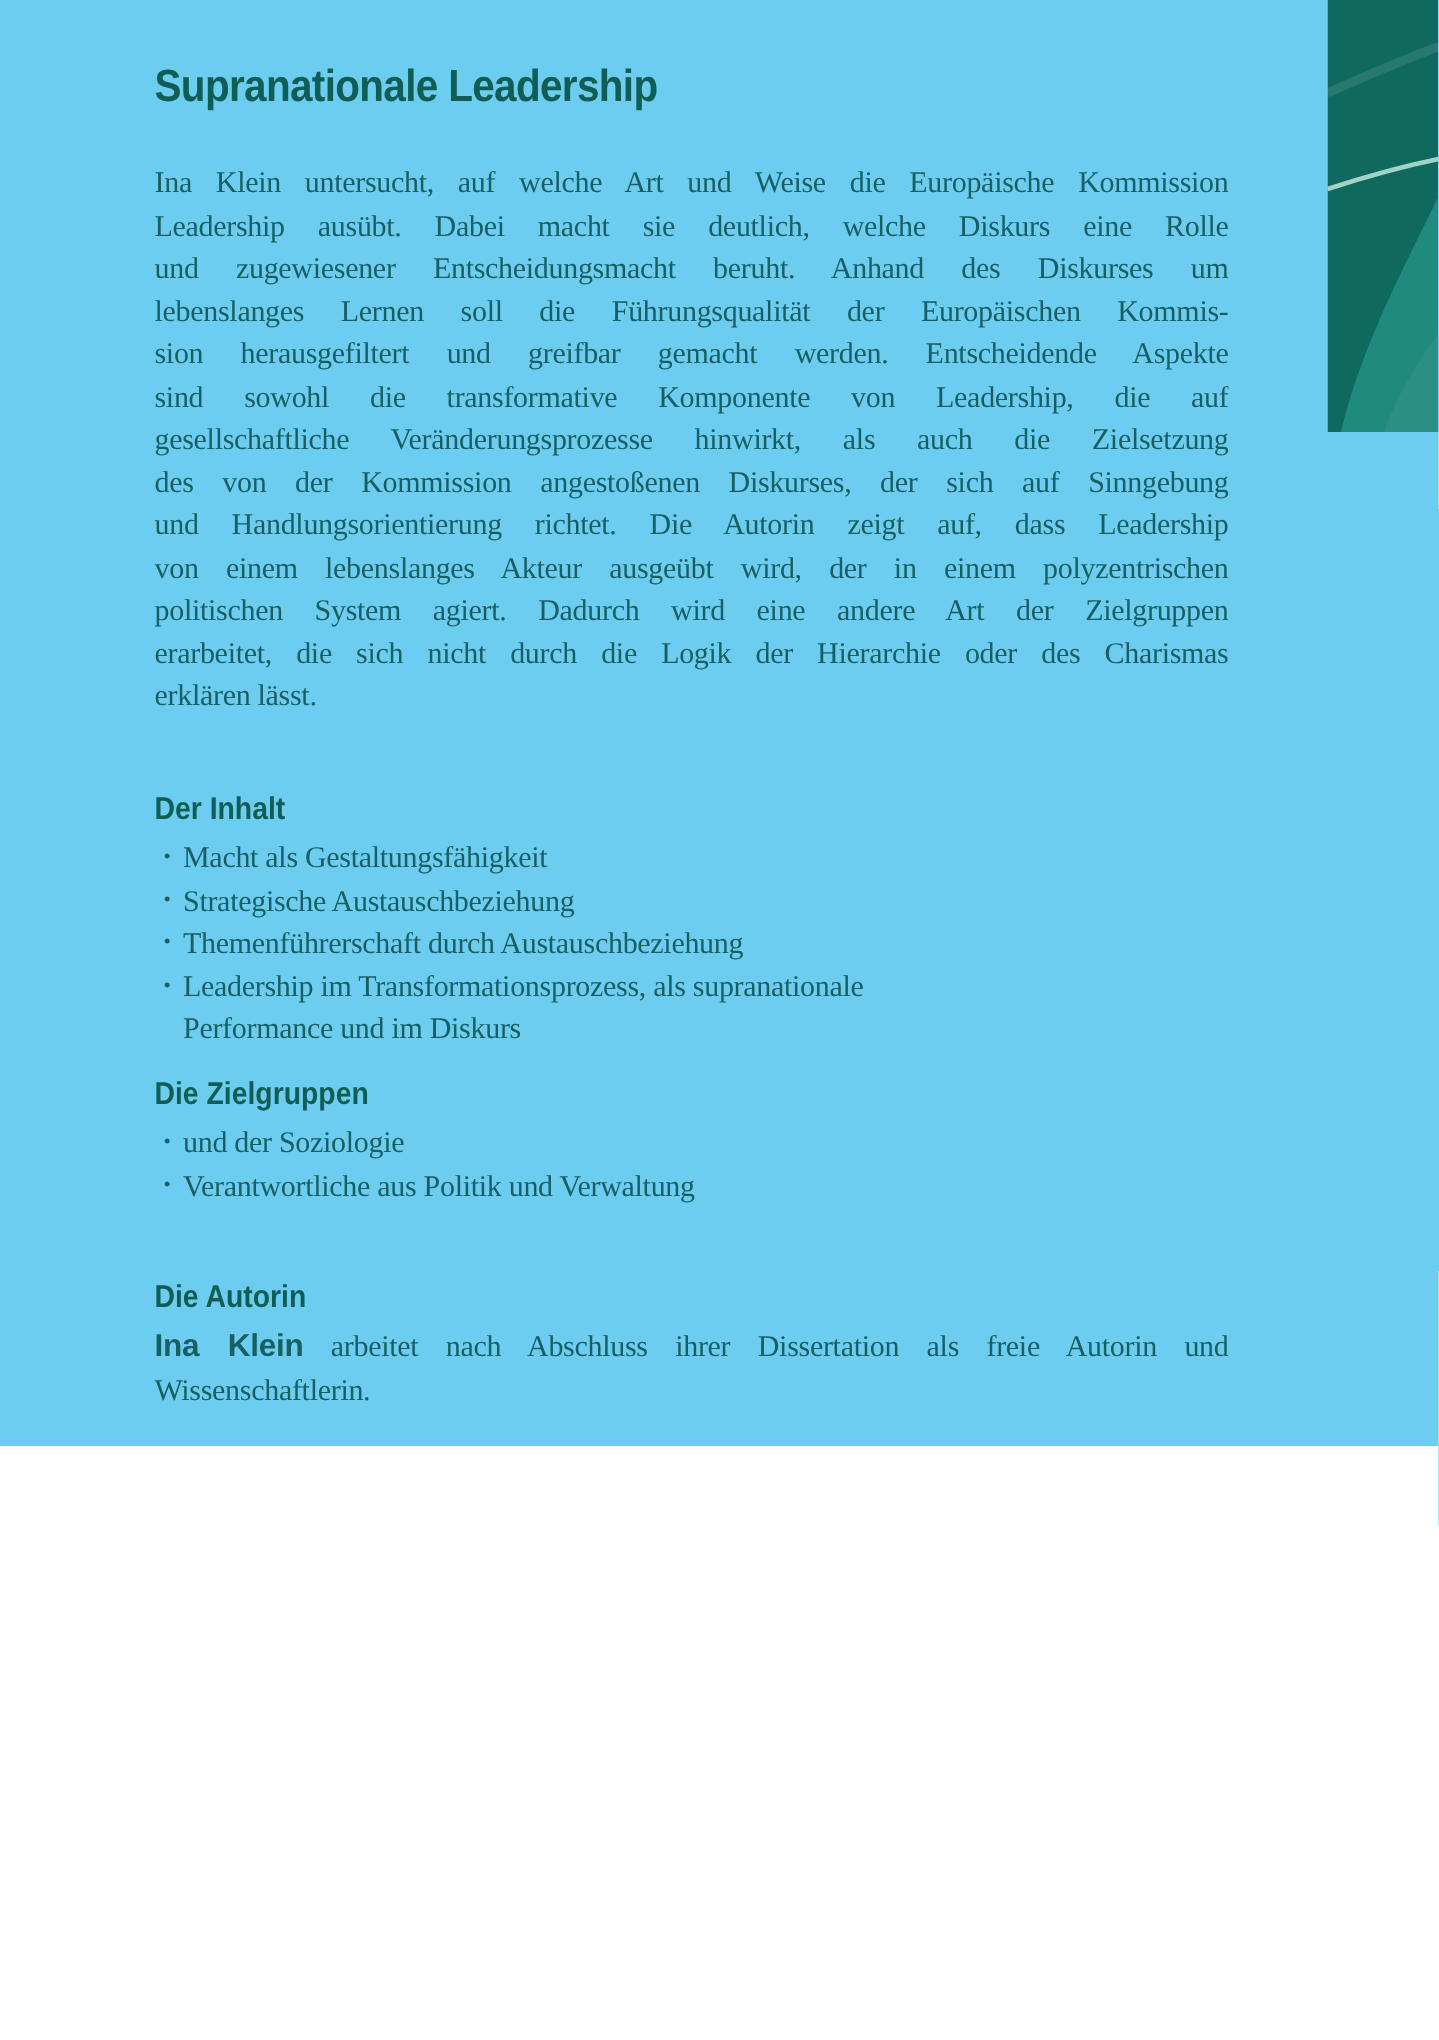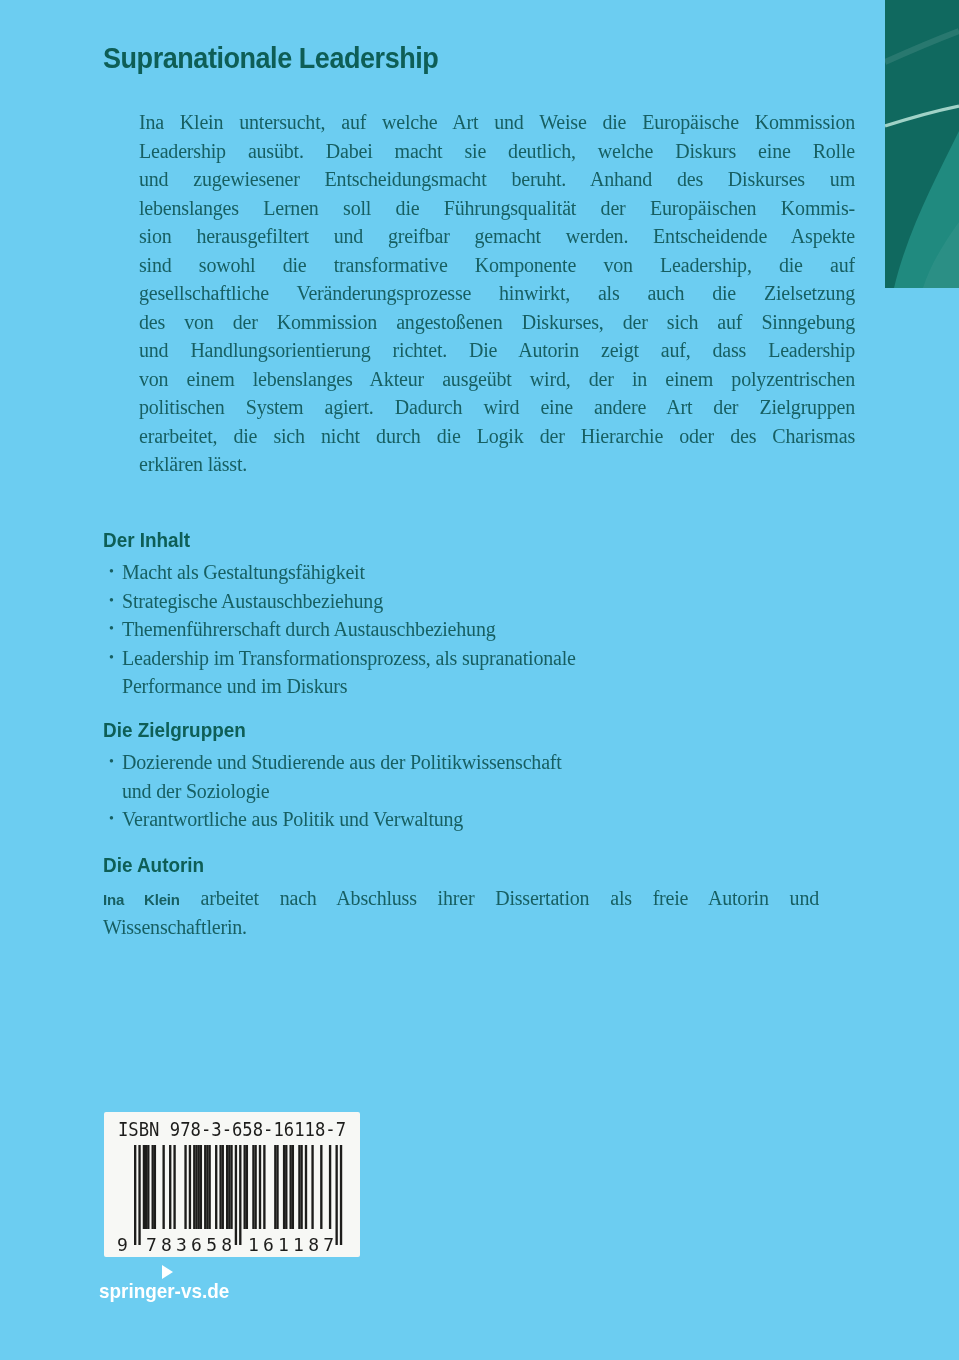--- a/index.html
+++ b/index.html
@@ -1,18 +1,18 @@
 <!DOCTYPE html>
 <html style="--bg: #6ccdf1; --ink: #175f62; --head: #0e5e56; --strip-dark: #10695f; --strip-light: #208a7f; --strip-line: #a9d8cc; --bc-bg: #f7f8f5; --bc-ink: #1d1d1b; --pub: #ffffff;"><head>
 <meta charset="utf-8">
 <style>
   html,body { margin:0; padding:0; }
   .page {
     position: relative;
-    width: 959px; height: 1360px;
+    width: 959px; height: 964px;
     background: var(--bg);
     overflow: hidden;
     font-family: "Liberation Serif", serif;
   }
   
   .corner-strip { position:absolute; top:0; left:885px; width:74px; height:288px; display:block; }
   .strip-base  { fill: var(--strip-dark); }
   .strip-sweep { fill: var(--strip-light); }
   .strip-sheen { fill: #ffffff; opacity:.05; }
   .strip-line  { fill:none; stroke: var(--strip-line); stroke-width:3.2; opacity:.95; }
@@ -33,21 +33,21 @@
     height:28.5px; overflow:hidden; white-space:normal;
   }
   .jline.last { text-align-last:left; }
   .heading {
     position:absolute; left:103px; margin:0;
     font-family:"Liberation Sans", sans-serif; font-weight:bold;
     font-size:21px; line-height:25px; color:var(--head); white-space:nowrap;
   }
   .li-row { position:relative; padding-left:19px; font-size:20px; line-height:28.5px; letter-spacing:-0.2px; }
   .li-row .marker { position:absolute; left:6px; top:0; font-size:14px; line-height:28.5px; }
-  .author-name { font-family:"Liberation Sans", sans-serif; font-weight:bold; font-size:15px; }
+  .author-name { font-family:"Liberation Sans", sans-serif; font-weight:bold; font-size:21px; }
 
   .barcode-box {
     position:absolute; left:104px; top:1112px; width:256px; height:145px;
     background: var(--bc-bg); border-radius:2px;text-align:center;
   }
   .barcode-box svg { display:block; width:256px; height:145px; }
   .bc-text { font-family:"DejaVu Sans Mono", monospace; fill: var(--bc-ink); }
   .bc-bar  { fill: var(--bc-ink); }
 
   .publisher { position:absolute; left:99px; top:1265px; display:flex; align-items:center;flex-direction:column; }
@@ -69,21 +69,21 @@
   <svg class="corner-strip" viewBox="0 0 74 288" aria-hidden="true">
     <rect class="strip-base" x="0" y="0" width="74" height="288"></rect>
     <path class="strip-sweep" d="M74,131 C52,176 22,232 9,288 L74,288 Z"></path>
     <path class="strip-sheen" d="M74,222 C58,244 44,268 38,288 L74,288 Z"></path>
     <path class="strip-faint" d="M0,62 Q40,44 74,31"></path>
     <path class="strip-line" d="M0,126 Q40,113 74,106"></path>
   </svg>
 
   <h1 class="title condensed">Supranationale Leadership</h1>
 
-  <div class="textblock" style="top:108px;margin-left:36px;">
+  <div class="textblock" style="top:108px;">
       <div class="jline">Ina Klein untersucht, auf welche Art und Weise die Europäische Kommission</div>
       <div class="jline">Leadership ausübt. Dabei macht sie deutlich, welche Diskurs eine Rolle</div>
       <div class="jline">und zugewiesener Entscheidungsmacht beruht. Anhand des Diskurses um</div>
       <div class="jline">lebenslanges Lernen soll die Führungsqualität der Europäischen Kommis-</div>
       <div class="jline">sion herausgefiltert und greifbar gemacht werden. Entscheidende Aspekte</div>
       <div class="jline">sind sowohl die transformative Komponente von Leadership, die auf</div>
       <div class="jline">gesellschaftliche Veränderungsprozesse hinwirkt, als auch die Zielsetzung</div>
       <div class="jline">des von der Kommission angestoßenen Diskurses, der sich auf Sinngebung</div>
       <div class="jline">und Handlungsorientierung richtet. Die Autorin zeigt auf, dass Leadership</div>
       <div class="jline">von einem lebenslanges Akteur ausgeübt wird, der in einem polyzentrischen</div>
@@ -96,21 +96,21 @@
   <div class="textblock" style="top:558px;">
       <div class="li-row"><span class="marker">•</span><span>Macht als Gestaltungsfähigkeit</span></div>
       <div class="li-row"><span class="marker">•</span><span>Strategische Austauschbeziehung</span></div>
       <div class="li-row"><span class="marker">•</span><span>Themenführerschaft durch Austauschbeziehung</span></div>
       <div class="li-row"><span class="marker">•</span><span>Leadership im Transformationsprozess, als supranationale</span></div>
       <div class="li-row cont"><span>Performance und im Diskurs</span></div>
     </div>
 
   <h2 class="heading condensed" style="top:717px;">Die Zielgruppen</h2>
   <div class="textblock" style="top:748px;">
-      <div class="li-row"><span class="marker">•</span><span>Dozierende und Studierende aus der Politikwissenschaft</span></div>
+      <div class="li-row"><span class="marker">•</span></div>
       <div class="li-row cont"><span>und der Soziologie</span></div>
       <div class="li-row"><span class="marker">•</span><span>Verantwortliche aus Politik und Verwaltung</span></div>
     </div>
 
   <h2 class="heading condensed" style="top:852px;">Die Autorin</h2>
   <div class="textblock" style="top:884px;">
     <div class="jline"><span class="author-name">Ina Klein</span> <span>arbeitet nach Abschluss ihrer Dissertation als freie Autorin und</span></div>
     <div class="jline last">Wissenschaftlerin.</div>
   </div>
 

